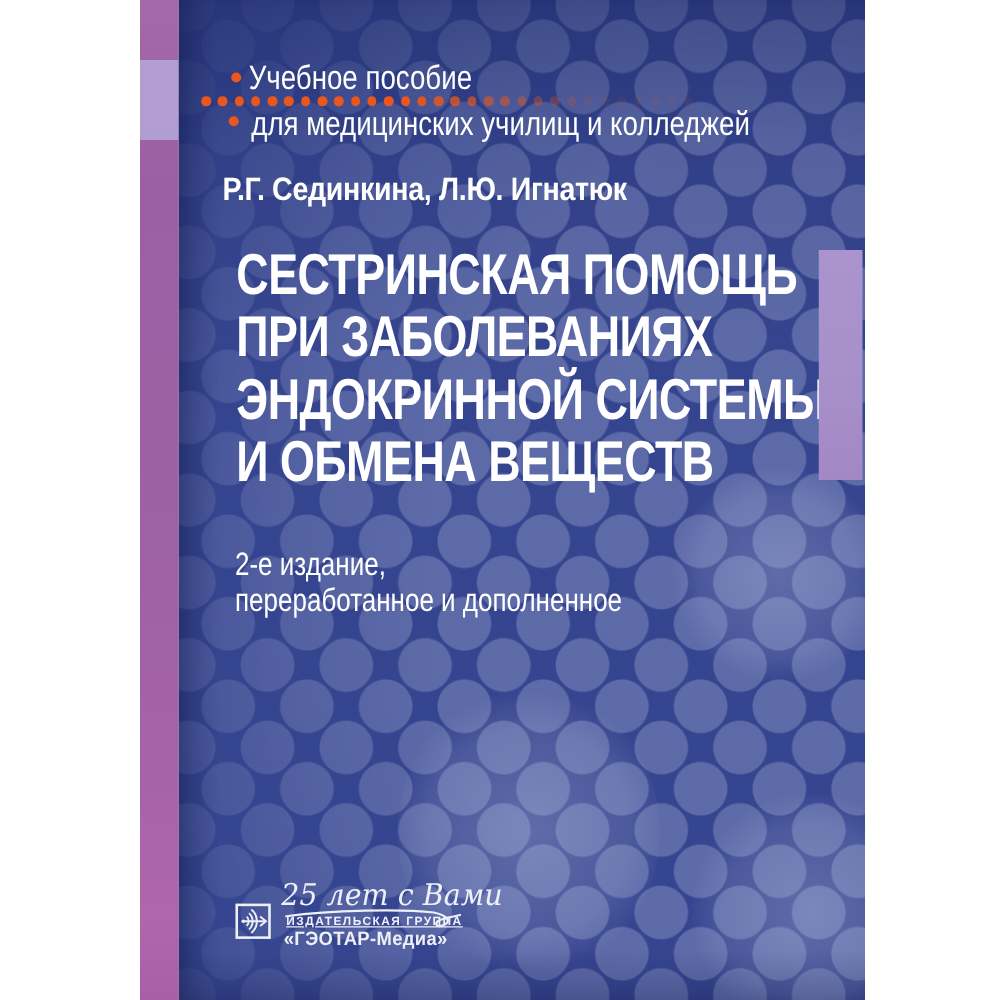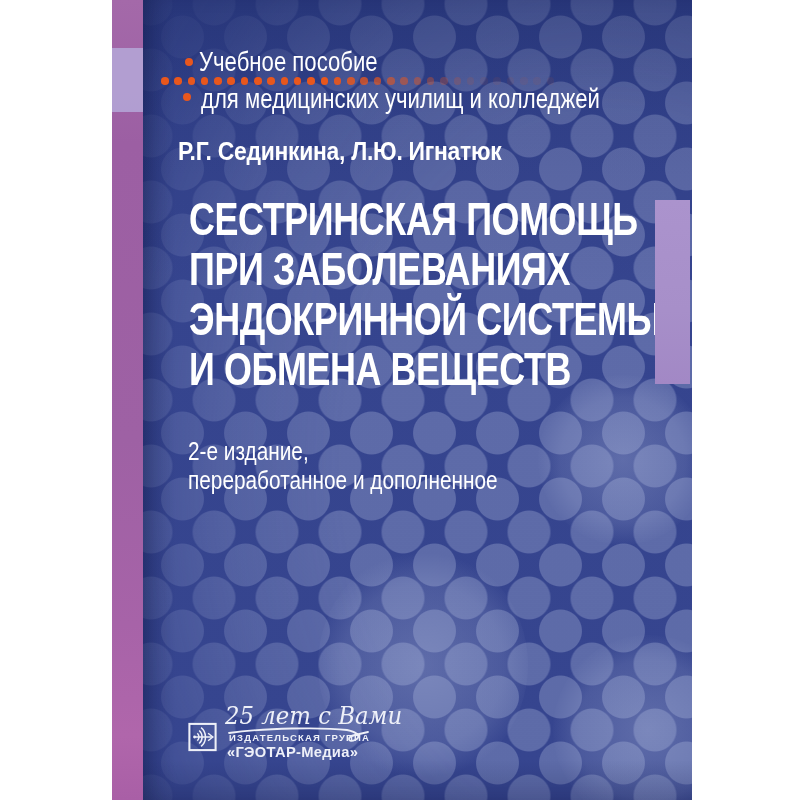--- a/index.html
+++ b/index.html
@@ -66,21 +66,21 @@
   
   .side-tab{position:absolute;right:2px;top:200px;width:35px;height:184px;
     background:linear-gradient(180deg,#ab93cd 0%,#a78fc9 60%,#a288c5 100%);}
   
   .logo-icon{position:absolute;left:45px;top:722px;}
   .anniversary{position:absolute;left:82px;top:702px;color:#eef0f8;
     font-family:"DejaVu Serif","Liberation Serif",serif;font-style:italic;font-size:24px;
     white-space:nowrap;transform:scaleX(.95);transform-origin:0 0;}
   .flourish{position:absolute;left:84px;top:727px;}
   .pub-group{position:absolute;left:86px;top:732px;color:#eef0f8;font-size:9.5px;font-weight:700;
-    letter-spacing:1.2px;white-space:nowrap;}
+    letter-spacing:1.2px;white-space:nowrap;text-decoration:underline;}
   .pub-name{position:absolute;left:84px;top:743px;color:#eef0f8;font-size:15.5px;font-weight:700;
     letter-spacing:.3px;white-space:nowrap;transform:scaleX(.95);transform-origin:0 0;}
 </style>
 </head>
 <body>
 
 <div class="book">
   <div class="spine">
     <div class="spine-highlight"></div>
   </div>

